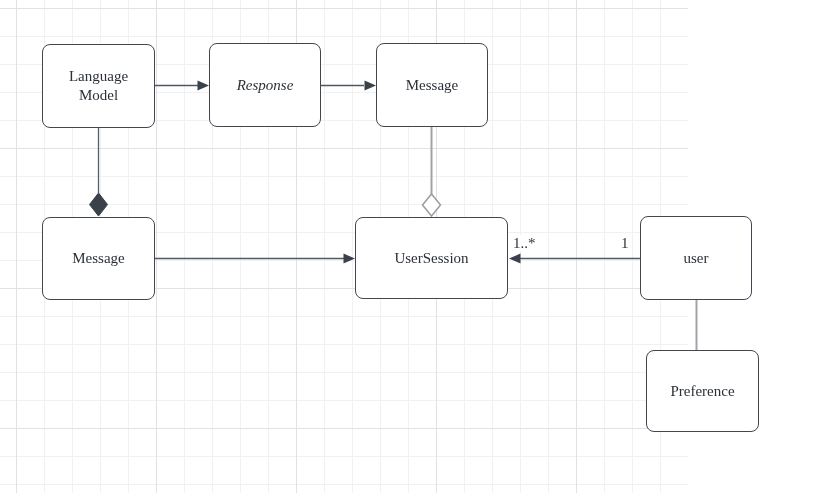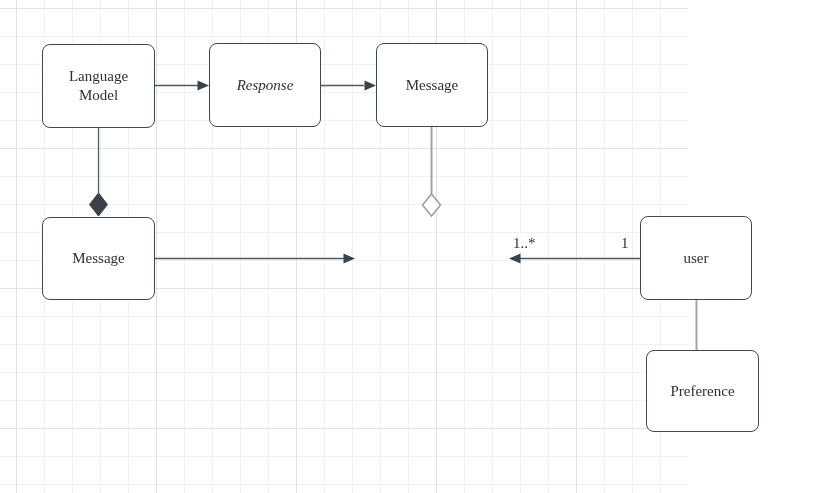--- a/index.html
+++ b/index.html
@@ -109,20 +109,23 @@
   </div>
 
   <div class="node" style="left:376px; top:43px; width:112px; height:84px;">
     <span class="node-label">Message</span>
   </div>
 
   <div class="node" style="left:42px; top:217px; width:113px; height:83px;">
     <span class="node-label">Message</span>
   </div>
 
+  <div class="node" style="left:355px; top:217px; width:153px; height:82px;">
+    <span class="node-label">UserSession</span>
+  </div>
 
   <div class="node" style="left:646px; top:350px; width:113px; height:82px;">
     <span class="node-label">Preference</span>
   </div>
 
   <div class="node" style="left:640px; top:216px; width:112px; height:84px;">
     <span class="node-label">user</span>
   </div>
 
   <div class="edge-label" style="left:512px; top:235px;">1..*</div>

